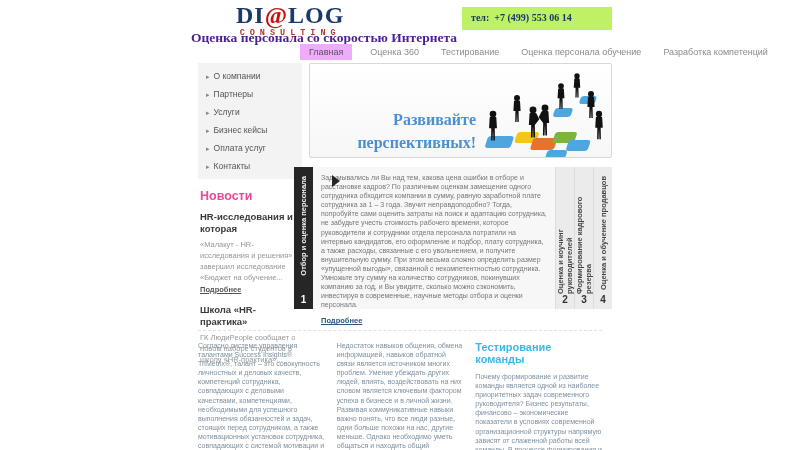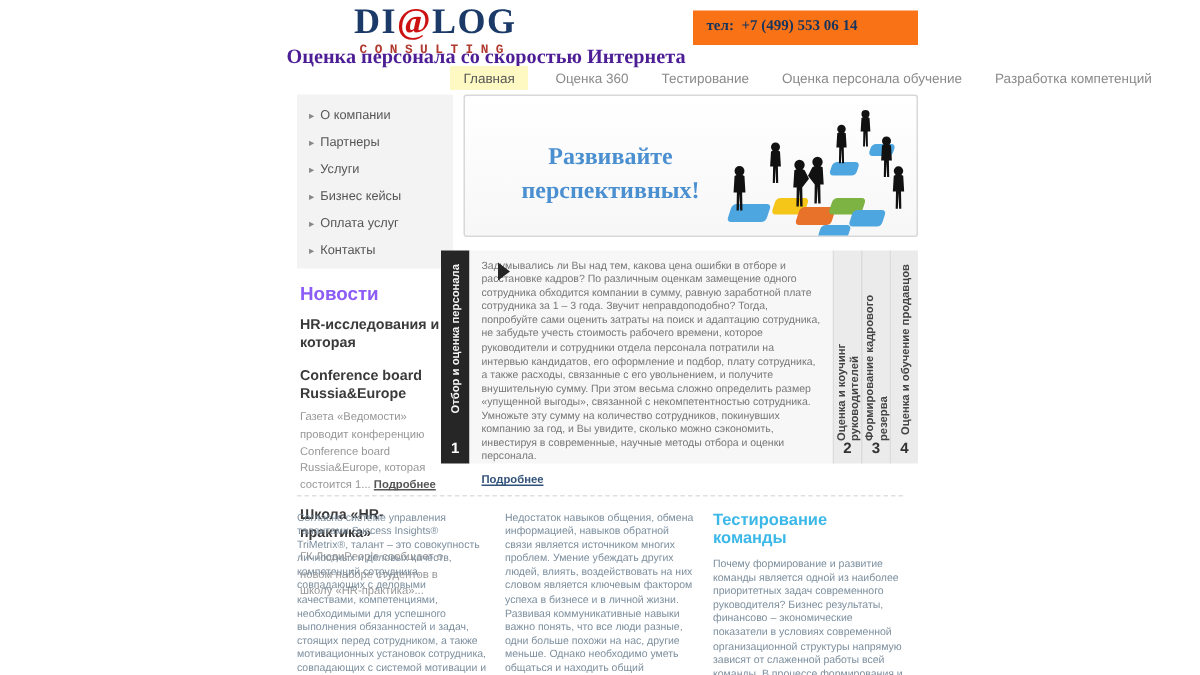--- a/index.html
+++ b/index.html
@@ -10,47 +10,47 @@
   
   .site-header { position:relative; height:60px; }
   .logo { position:absolute; left:48px; top:3px; text-align:center; cursor:pointer; }
   .logo-line1 { font-family:"Liberation Serif", serif; font-weight:bold; font-size:24px;
     color:#1b3a68; letter-spacing:1px; line-height:1; }
   .logo-at { color:#cc1111; }
   .logo-sub { font-family:Liberation Mono, monospace; font-size:8.5px; font-weight:bold;
     color:#b03a30; letter-spacing:5px; margin-top:1px; }
   .tagline { position:absolute; left:3px; top:30px; font-family:Liberation Serif, serif;
     font-weight:bold; font-size:13.5px; color:#4c1d95; white-space:nowrap; }
-  .contact-box { position:absolute; right:0; top:7px; background:#f97316; padding:4px 9px 5px 9px;
+  .contact-box { position:absolute; right:0; top:7px; background:#bef264; padding:4px 9px 5px 9px;
     font-family:"Liberation Serif", serif; font-weight:bold; font-size:10px; color:#15345e;
     line-height:1.35; min-width:150px; }
   .contact-box a { color:#15345e; text-decoration:none; }
 
   
   .main-nav { position:absolute; left:112px; top:44px; display:flex; align-items:center; gap:14px;
     font-size:9px; color:#8a8a8a; white-space:nowrap; }
   .nav-tab { color:#8a8a8a; text-decoration:none; padding:3px 4px; cursor:pointer; }
-  .nav-tab.active { background:#fef9c3; color:#555; padding:3px 9px; }
+  .nav-tab.active { background:#f0abfc; color:#555; padding:3px 9px; }
 
   
   .sidebar { position:absolute; left:10px; top:63px; width:104px; }
   .side-menu { list-style:none; background:#f3f3f3; padding:4px 0; }
   .side-menu li { padding:4px 8px; font-size:8.5px; color:#555; cursor:pointer; }
   .side-menu .bullet { color:#888; font-size:7px; margin-right:4px; }
-  .news-title { font-size:12.5px; color:#8b5cf6; font-weight:bold; margin:10px 0 8px 2px; }
+  .news-title { font-size:12.5px; color:#ec4899; font-weight:bold; margin:10px 0 8px 2px; }
   .news-item { margin:0 0 9px 2px; }
   .news-item h3 { font-size:9.5px; color:#3a3a3a; line-height:1.3; margin-bottom:3px; cursor:pointer; }
   .news-item p { font-size:7.5px; color:#979797; line-height:1.5; }
   .more-link { color:#555; font-weight:bold; text-decoration:underline; cursor:pointer; }
 
   
   .main-col { position:absolute; left:121px; top:63px; width:303px; }
   .banner { height:95px; border:1px solid #d8d8d8; background:linear-gradient(#ffffff,#f7f7f7);
     position:relative; border-radius:2px; overflow:hidden; }
-  .banner-text { position:absolute; left:28px; top:29px; width:138px; text-align:center;
+  .banner-text { position:absolute; left:28px; top:44px; width:138px; text-align:right;
     font-family:"Liberation Serif", serif; font-weight:bold; font-size:16px; color:#4a8fd0;
     line-height:1.45; }
   .banner-art { position:absolute; right:6px; top:2px; }
 
   
   .services { position:absolute; left:-15px; top:104px; width:318px; height:142px; display:flex; }
   .svc-tab { width:19px; display:flex; flex-direction:column; justify-content:space-between;
     align-items:center; padding:9px 0 4px 0; cursor:pointer; }
   .svc-tab.dark { background:#262626; }
   .svc-tab.lite { background:#ebebeb; border-left:1px solid #dcdcdc; }
@@ -105,24 +105,21 @@
       <li><span class="bullet">▸</span><span>Услуги</span></li>
       <li><span class="bullet">▸</span><span>Бизнес кейсы</span></li>
       <li><span class="bullet">▸</span><span>Оплата услуг</span></li>
       <li><span class="bullet">▸</span><span>Контакты</span></li>
     </ul>
 
     <h2 class="news-title">Новости</h2>
 
     <div class="news-item">
       <h3>HR-исследования и которая</h3>
-    </div>
-    <div class="news-item">
-      <h3>Conference board Russia&amp;Europe</h3>
-      <p><span>Газета «Ведомости» проводит конференцию Conference board Russia&amp;Europe, которая состоится 1... </span><a class="more-link">Подробнее</a></p>
+      <p><span>«Малакут - HR-исследования и решения» завершил исследование «Бюджет на обучение... </span><a class="more-link">Подробнее</a></p>
     </div>
     <div class="news-item">
       <h3>Школа «HR-практика»</h3>
       <p><span>ГК ЛюдиPeople сообщает о новом наборе студентов в школу «HR-практика»... </span></p>
     </div>
   </aside>
 
   <div class="main-col">
 
     <div class="banner">

